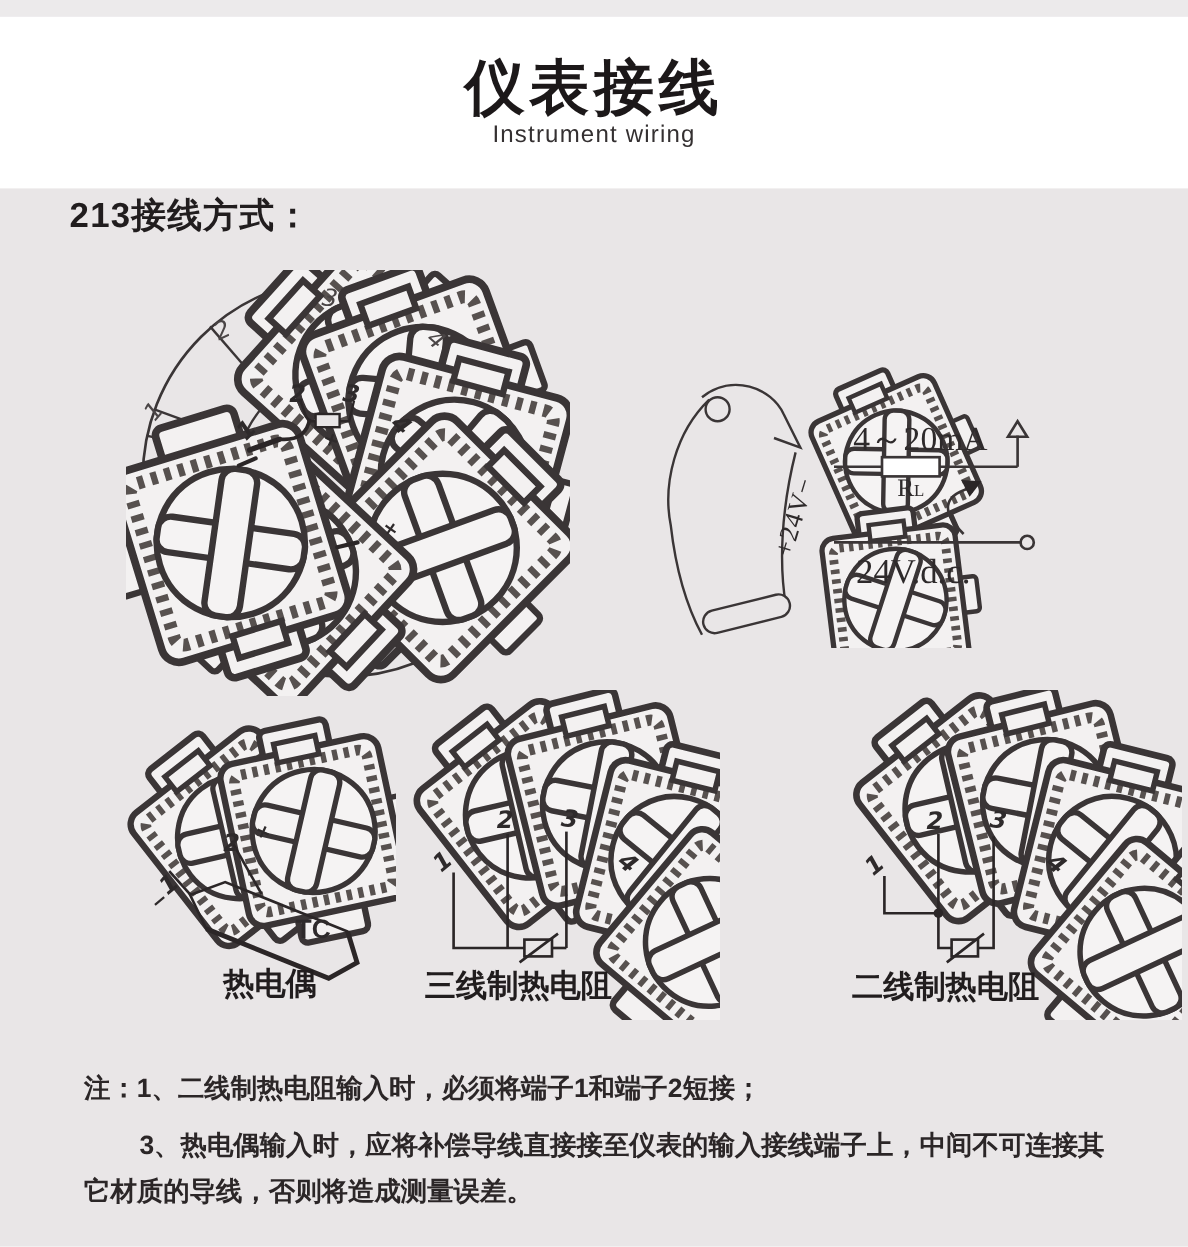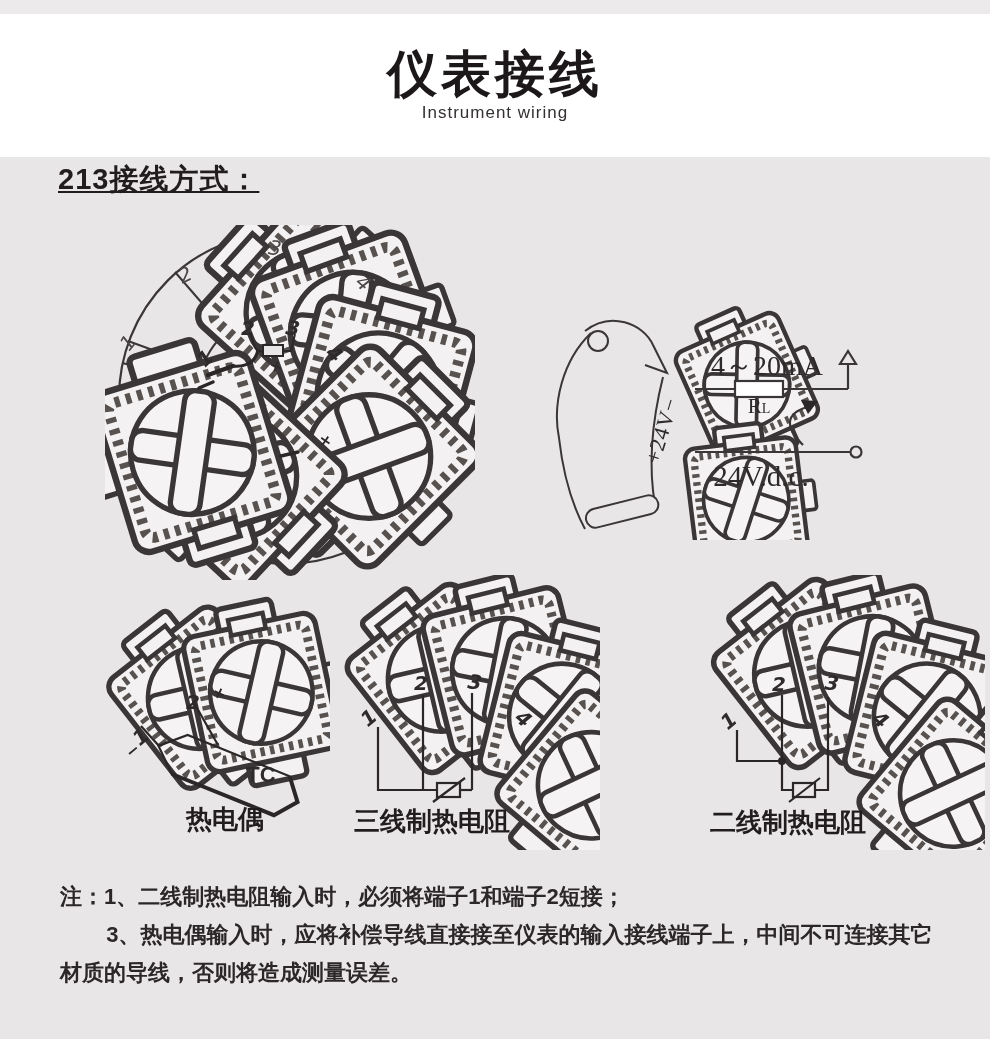--- a/index.html
+++ b/index.html
@@ -2,31 +2,31 @@
 <html><head>
 <meta charset="utf-8">
 <style>
   html,body{margin:0;padding:0;background:#ffffff;}
   #page{position:relative;width:990px;height:1039px;background:#e9e6e7;overflow:hidden;
         font-family:"Liberation Sans","DejaVu Sans",sans-serif;color:#262122;}
   #topstrip{position:absolute;left:0;top:0;width:990px;height:14px;background:#eceaeb;}
   #band{position:absolute;left:0;top:14px;width:990px;height:143px;background:#ffffff;
         display:flex;flex-direction:column;align-items:center;justify-content:center;}
   #band .title{font-size:50px;font-weight:bold;letter-spacing:4px;color:#1c1819;line-height:1.05;}
-  #band .subtitle{font-size:17px;letter-spacing:1px;color:#343031;margin-top:2px;}
-  #sectionTitle{position:absolute;left:58px;top:160px;font-size:29px;font-weight:600;color:#211d1e;letter-spacing:1px;text-decoration:underline;}
+  #band .subtitle{font-size:20px;letter-spacing:1px;color:#343031;margin-top:2px;}
+  #sectionTitle{position:absolute;left:58px;top:160px;font-size:29px;font-weight:600;color:#211d1e;letter-spacing:1px;}
   .dsvg{position:absolute;}
   svg text{fill:#2e2a2b;}
   .num{font-family:"DejaVu Sans",sans-serif;font-size:20px;font-style:italic;font-weight:bold;}
   .numlite{font-family:"DejaVu Sans",sans-serif;font-size:20px;font-style:italic;font-weight:normal;fill:#4a4546;}
   .pol{font-family:"DejaVu Sans",sans-serif;font-weight:bold;font-size:16px;}
   .serif{font-family:"Liberation Serif","DejaVu Serif",serif;}
   .cap{font-size:26px;font-weight:bold;font-style:normal;fill:#211d1e;}
   #notes{position:absolute;left:60px;top:878px;width:890px;font-size:22px;line-height:38px;font-weight:600;color:#2b2627;}
-  #notes p{margin:0;}
+  #notes p{margin:10px;}
   #notes p.ind{text-indent:2.1em;}
 </style>
 </head>
 <body>
 
 <svg style="position:absolute;width:0;height:0" aria-hidden="true">
   <defs>
     <symbol id="term" viewBox="0 0 100 120">
       <rect x="34" y="9" width="32" height="15" rx="3" fill="#f3f1f1" stroke="#3a3536" stroke-width="3"></rect>
       <rect x="34" y="96" width="32" height="15" rx="3" fill="#f3f1f1" stroke="#3a3536" stroke-width="3"></rect>

